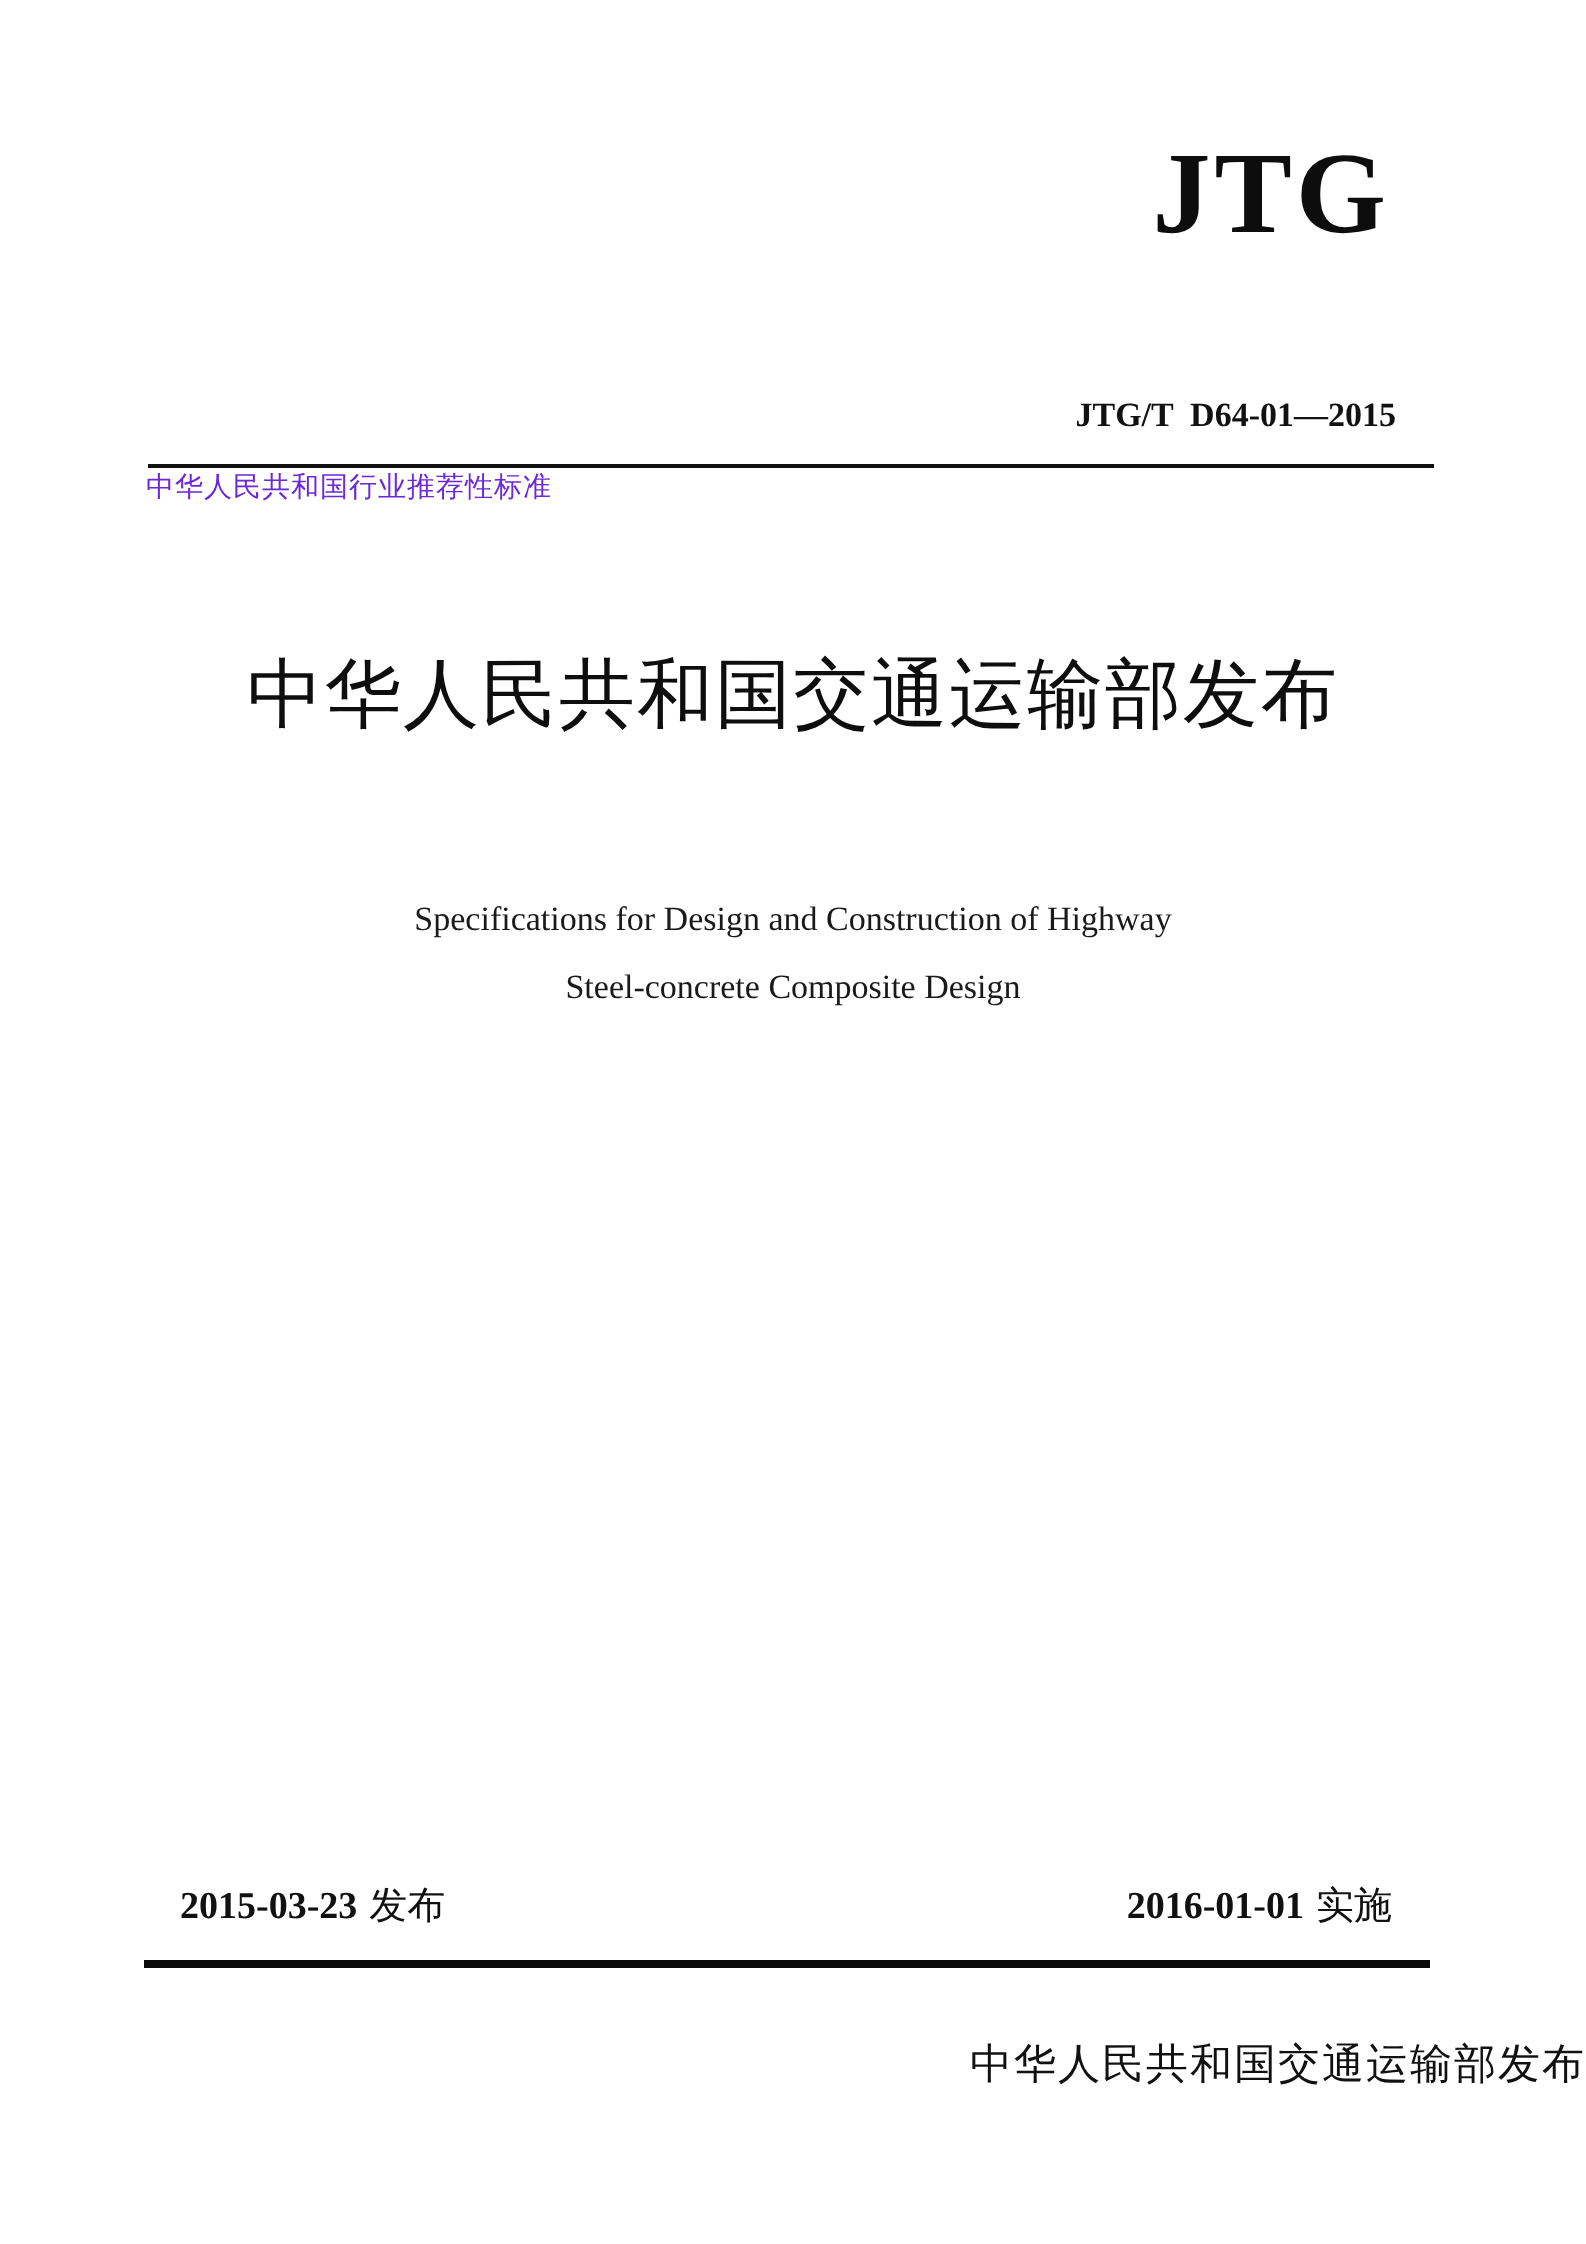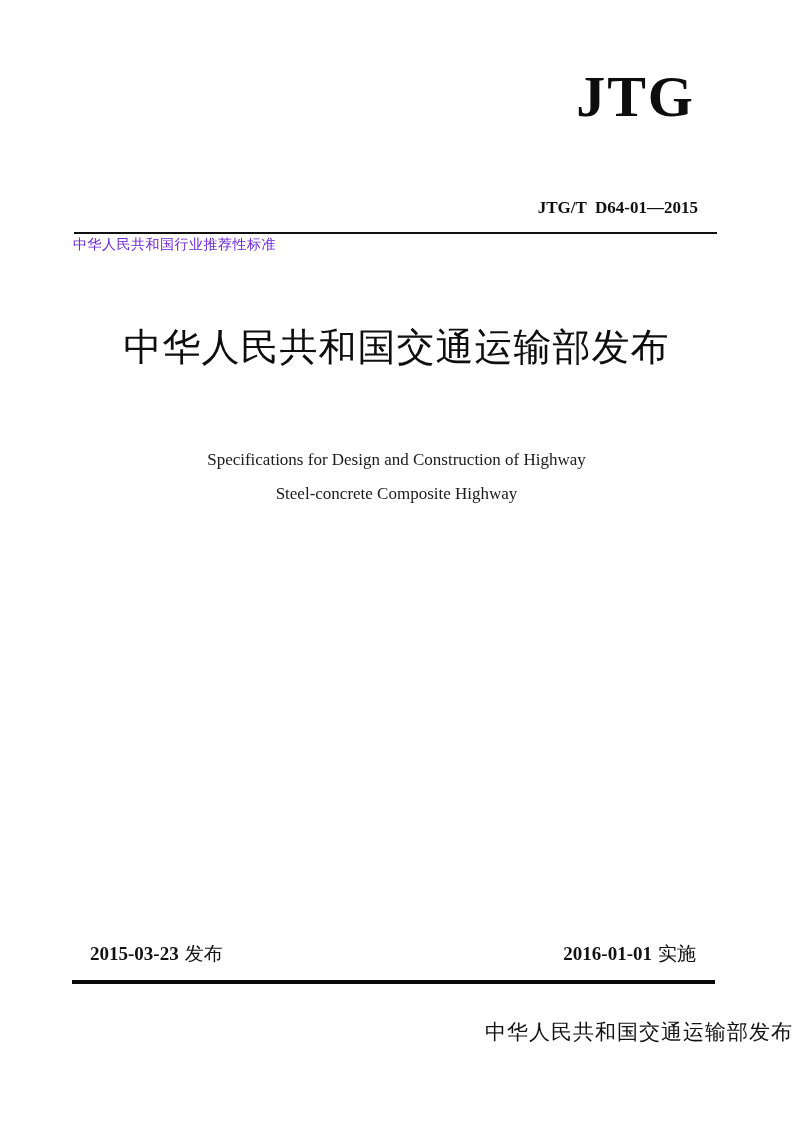--- a/index.html
+++ b/index.html
@@ -125,21 +125,21 @@
 <div class="abs std-category">中华人民共和国行业推荐性标准</div>
 
 <div class="abs std-code">JTG/T  D64-01—2015</div>
 
 <div class="abs rule-top"></div>
 
 <div class="abs title-cn">中华人民共和国交通运输部发布</div>
 
 <div class="abs title-en">
   <div>Specifications for Design and Construction of Highway</div>
-  <div>Steel-concrete Composite Highway</div>
+  <div>Steel-concrete Composite Design</div>
 </div>
 
 <div class="abs issue-date">
   <span>2015-03-23</span><span class="date-cn">发布</span>
 </div>
 
 <div class="abs effective-date">
   <span>2016-01-01</span><span class="date-cn">实施</span>
 </div>
 

